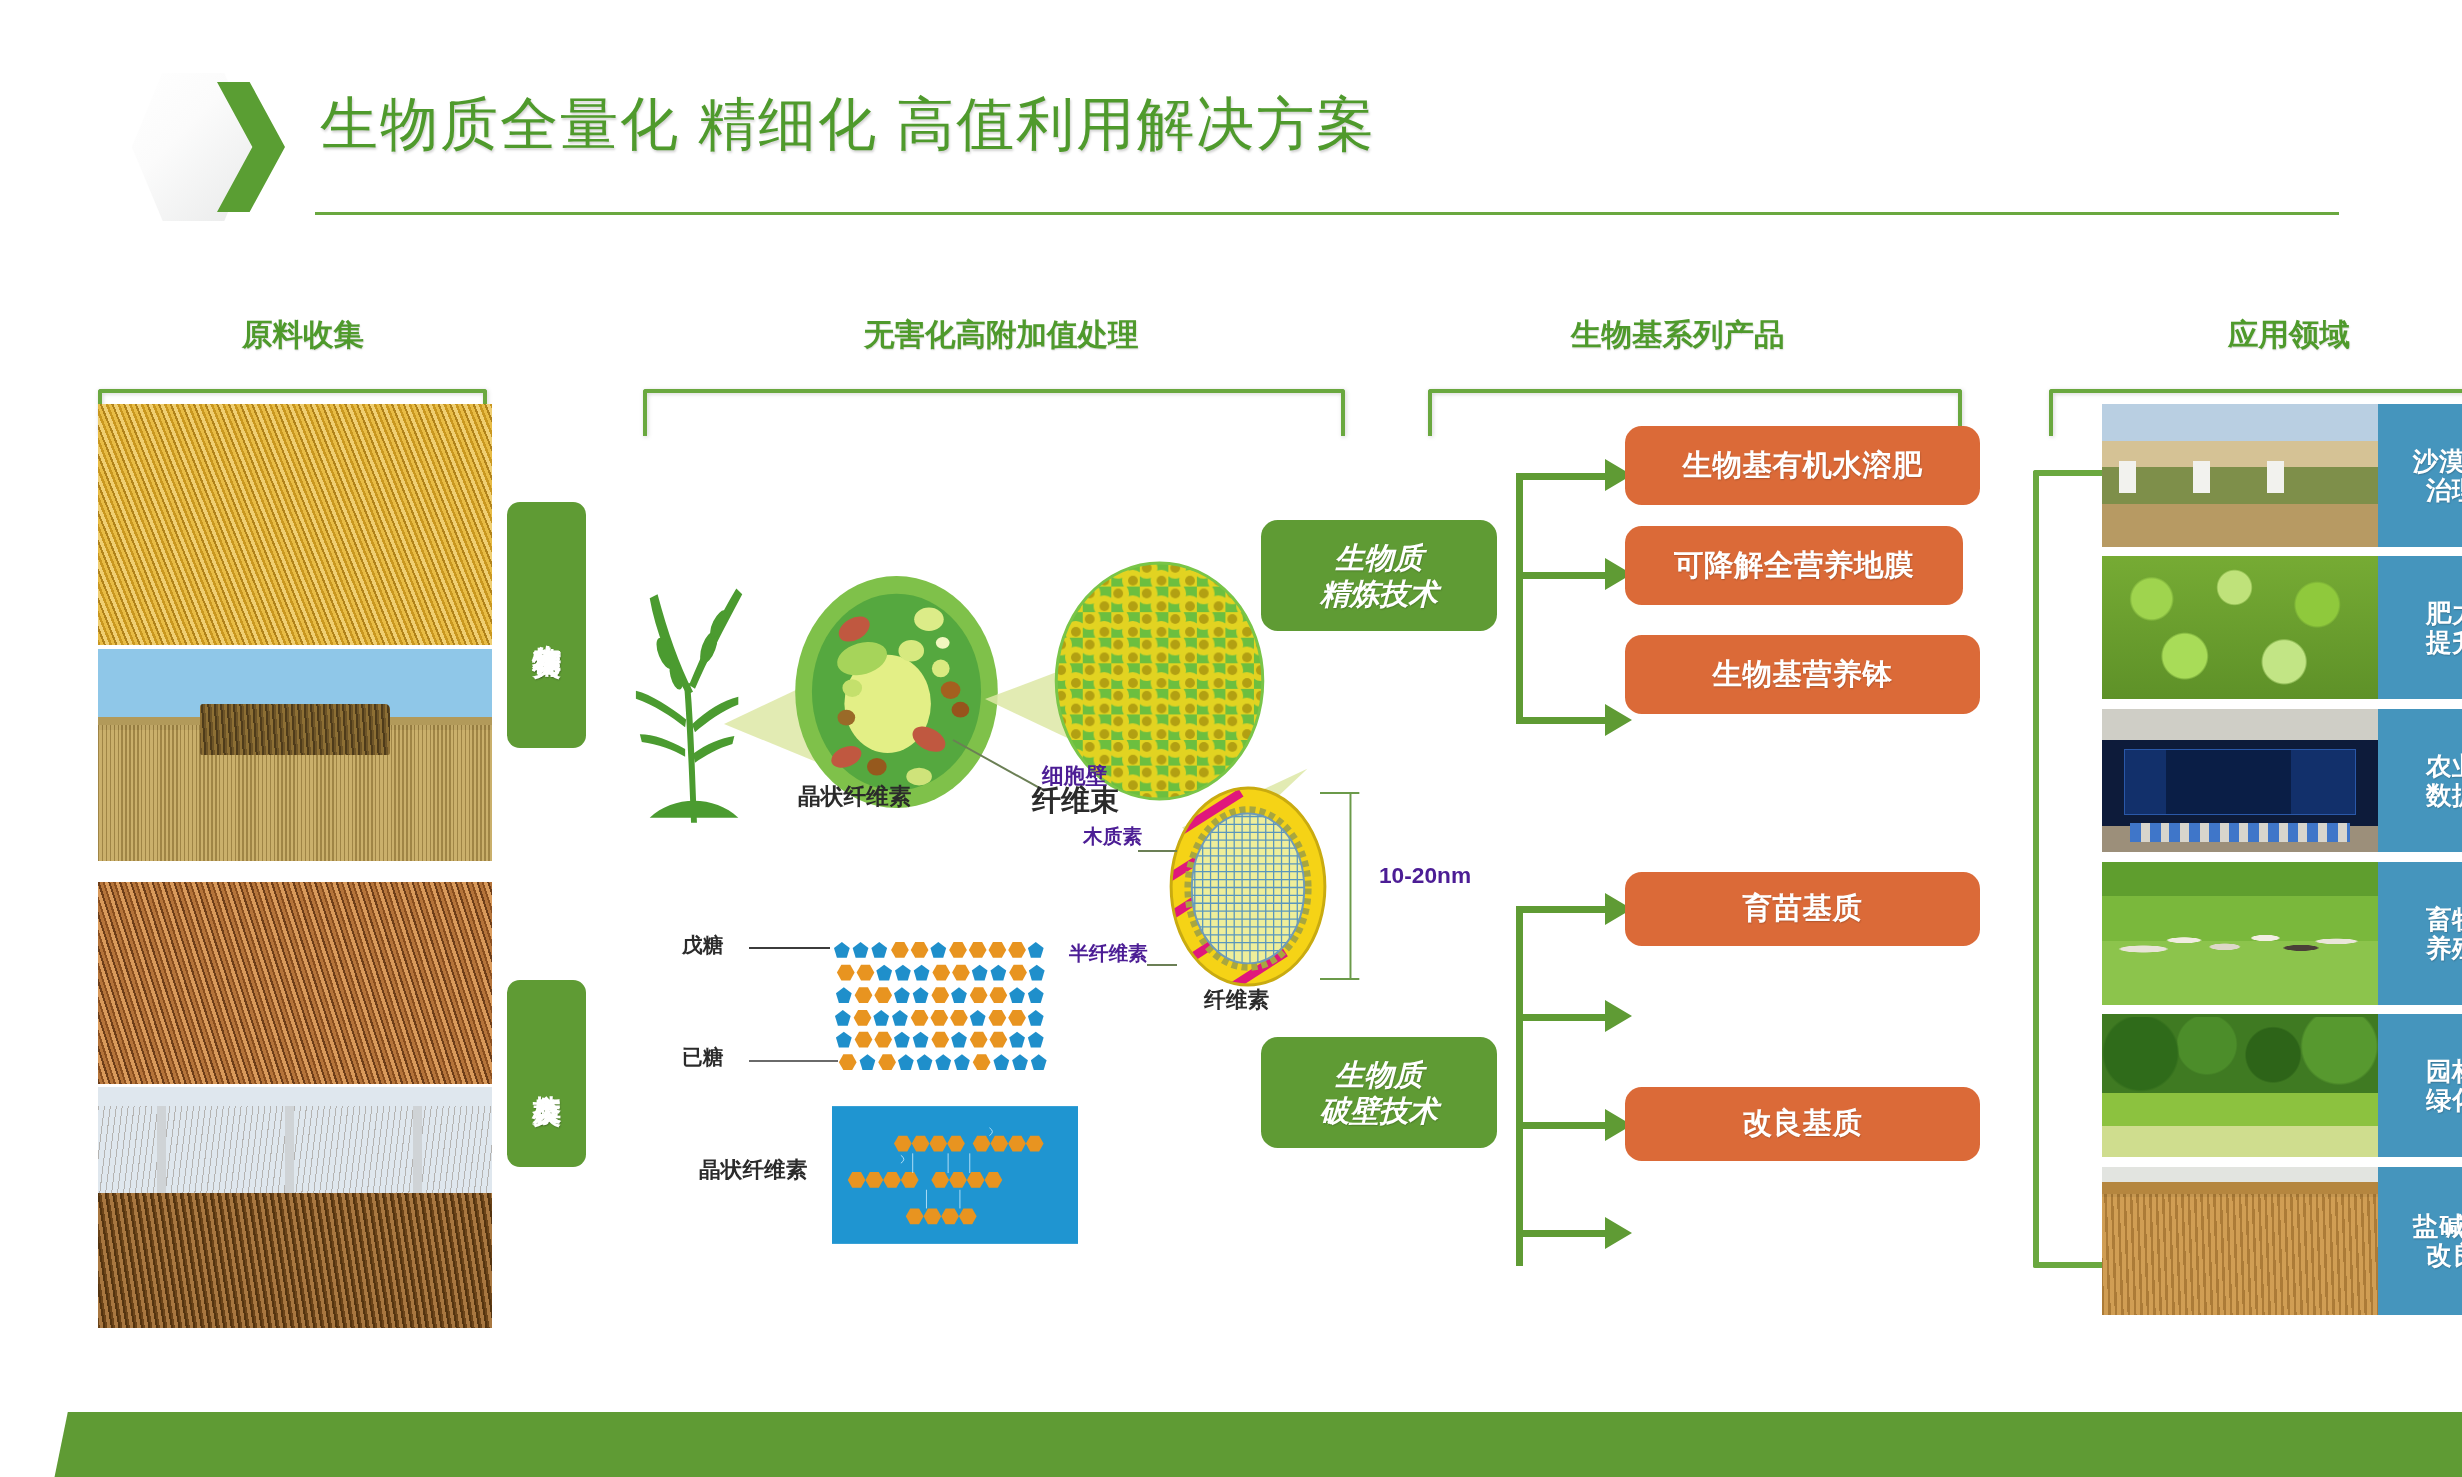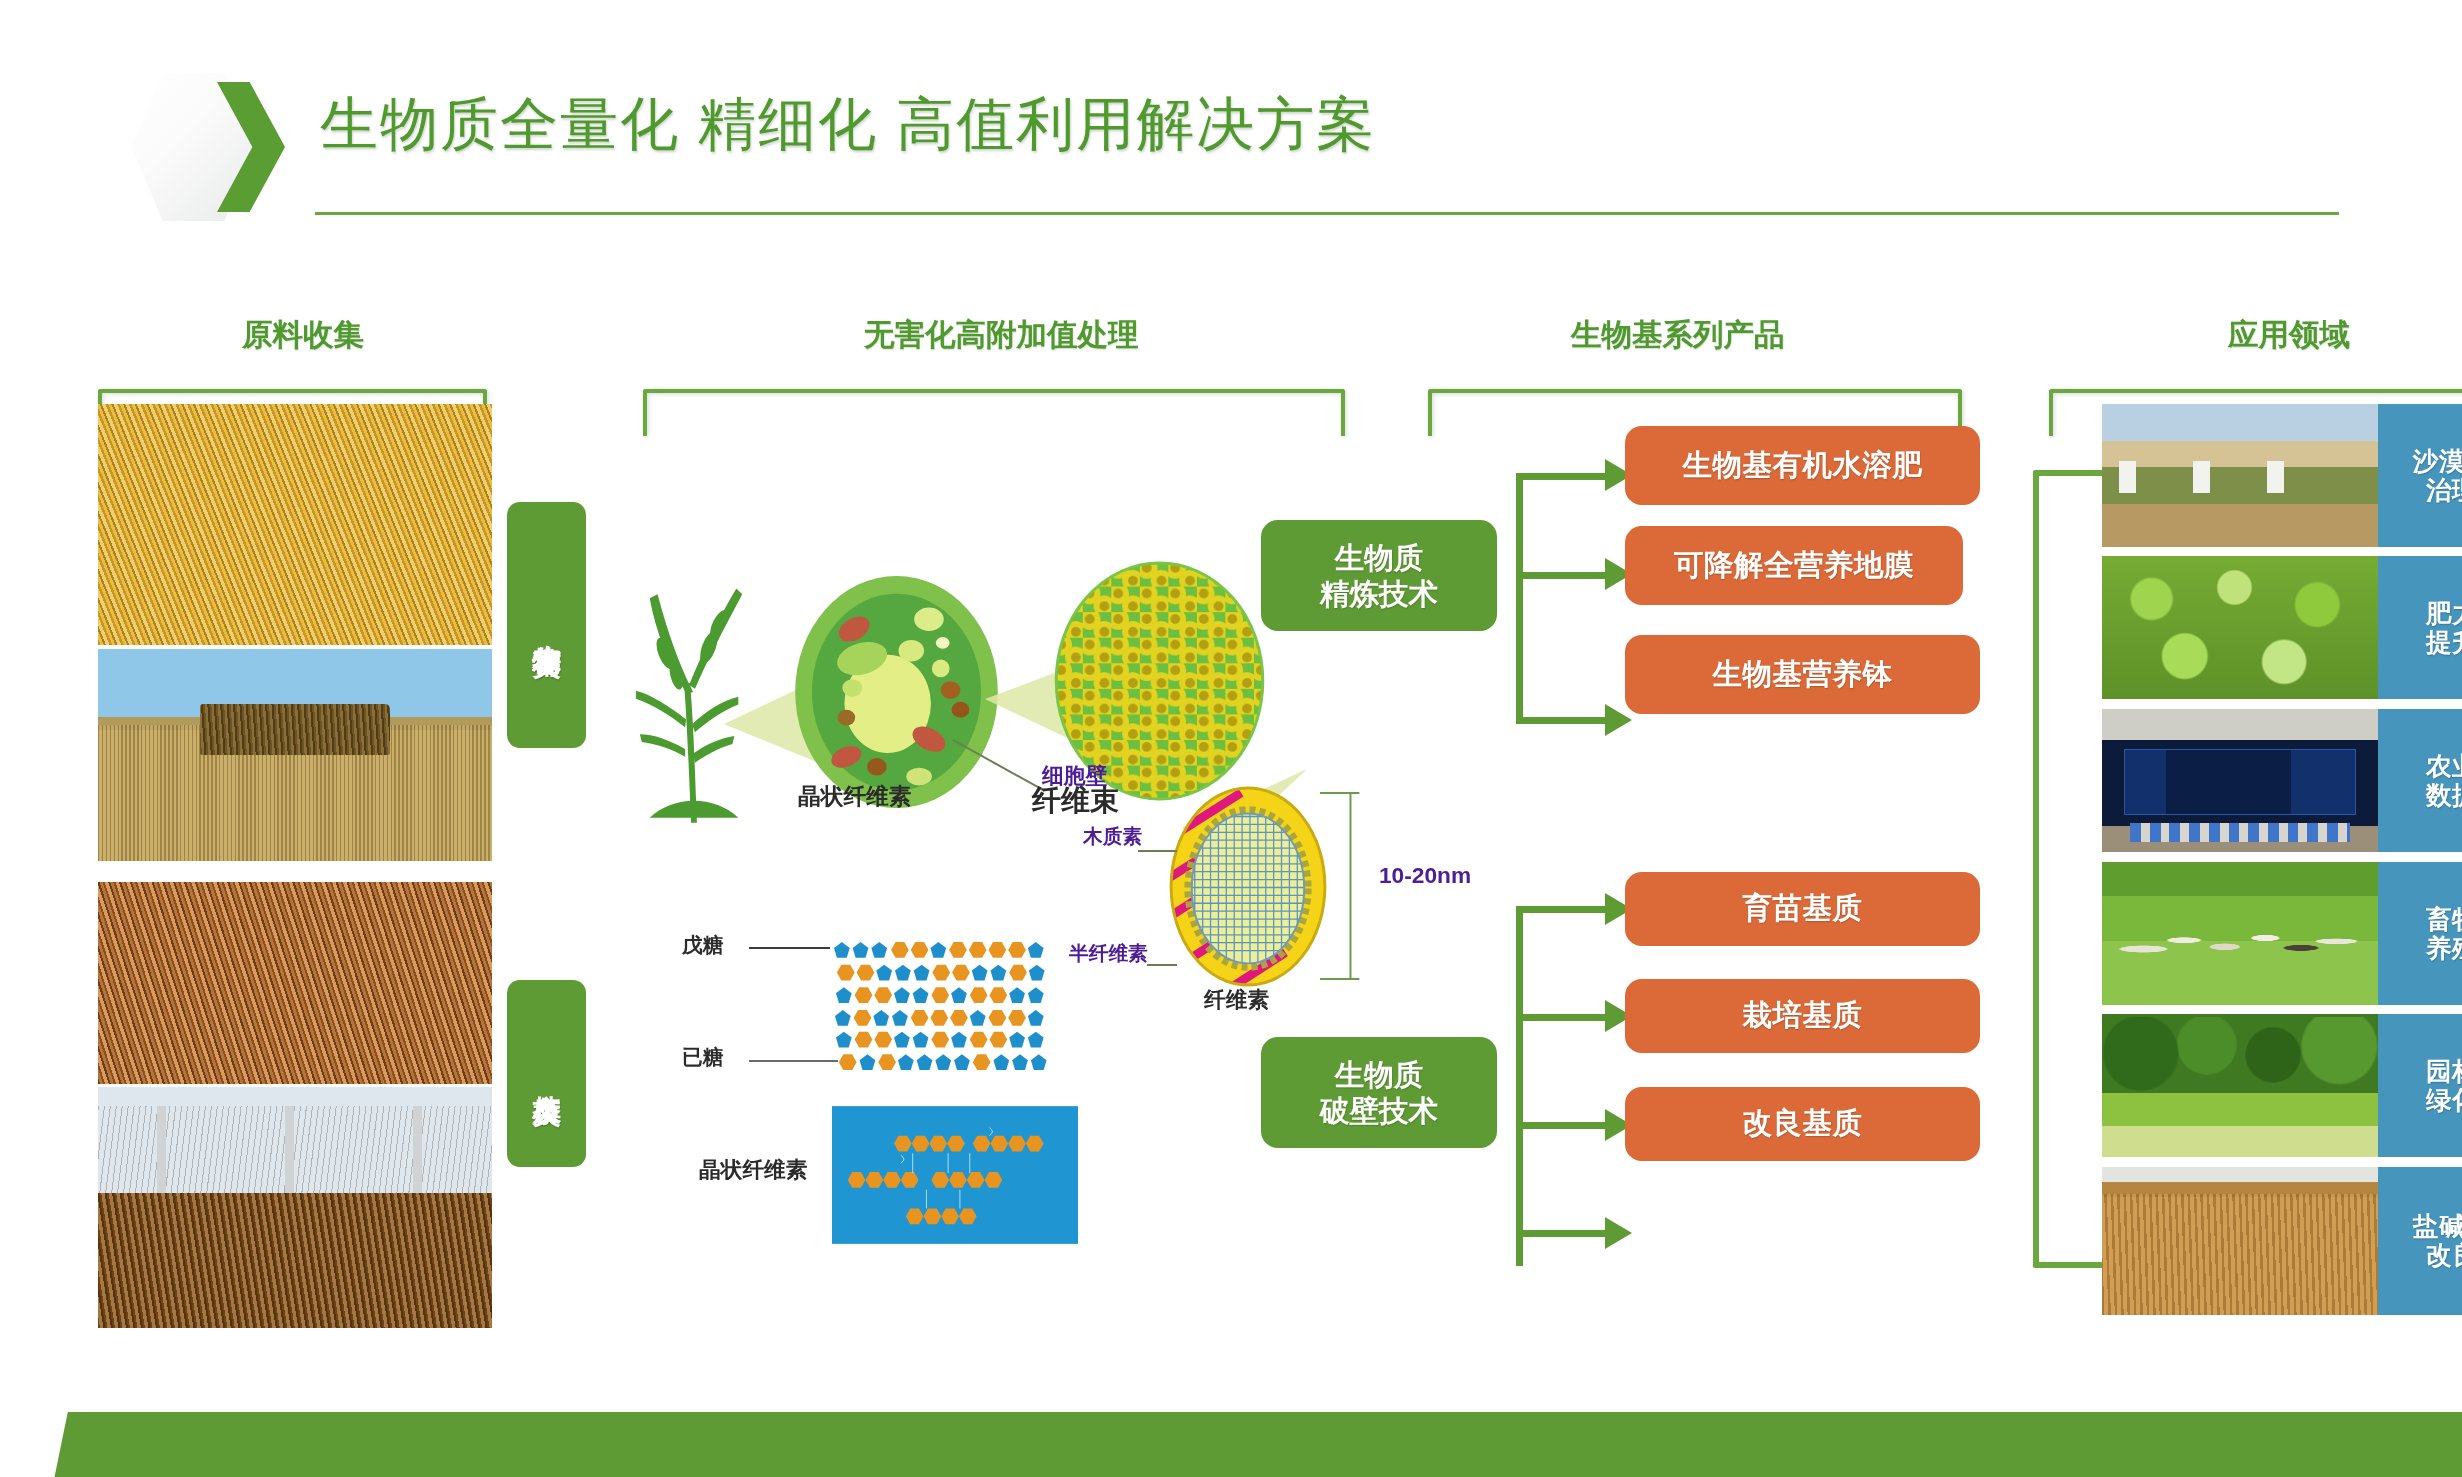--- a/index.html
+++ b/index.html
@@ -121,20 +121,21 @@
     font-size:25.6px; font-weight:bold; line-height:1.12; letter-spacing:0.5px;
     text-shadow:0.5px 1px 1.5px rgba(0,0,0,.22);
   }
 
   
   .tech-pill {
     position:absolute; background:#5f9b34; border-radius:16.7px;
     color:#fff; font-size:29.5px; font-weight:bold; line-height:1.2; text-align:center;
     display:flex; flex-direction:column; align-items:center; justify-content:center;
     text-shadow:0.5px 1px 1.5px rgba(0,0,0,.2);
+    font-style:italic;
   }
   
   .prod-pill {
     position:absolute; background:#db6a38; border-radius:16.7px;
     color:#fff; font-size:29.5px; font-weight:bold; text-align:center;
     display:flex; align-items:center; justify-content:center; letter-spacing:0.5px;
     text-shadow:0.5px 1px 1.5px rgba(0,0,0,.2);
   }
 
   
@@ -667,21 +668,20 @@
   <div class="gline" style="left:1516px; top:906px; width:91px; height:6.9px;"></div>
   <div class="gline" style="left:1516px; top:1014px; width:91px; height:6.9px;"></div>
   <div class="gline" style="left:1516px; top:1122px; width:91px; height:6.9px;"></div>
   <div class="gline" style="left:1516px; top:1230px; width:91px; height:6.9px;"></div>
   <div class="garrow" style="left:1605px; top:893px;"></div>
   <div class="garrow" style="left:1605px; top:1000px;"></div>
   <div class="garrow" style="left:1605px; top:1109px;"></div>
   <div class="garrow" style="left:1605px; top:1217px;"></div>
 
   <div class="prod-pill" style="left:1625px; top:872px; width:355px; height:74px;">育苗基质</div>
-  <div class="prod-pill" style="left:1625px; top:979px; width:355px; height:74px;">栽培基质</div>
   <div class="prod-pill" style="left:1625px; top:1087px; width:355px; height:74px;">改良基质</div>
 
   <div class="lbracket" style="left:2033px; top:470px; width:69px; height:798px;"></div>
 
   <div class="photo ph-desert" style="left:2102px; top:404px;  width:276px; height:143px;"></div>
   <div class="blue-tag" style="left:2378px; top:404px; width:148px; height:143px;">
     <span style="white-space:pre-line">沙漠化
 治理</span>
   </div>
 

